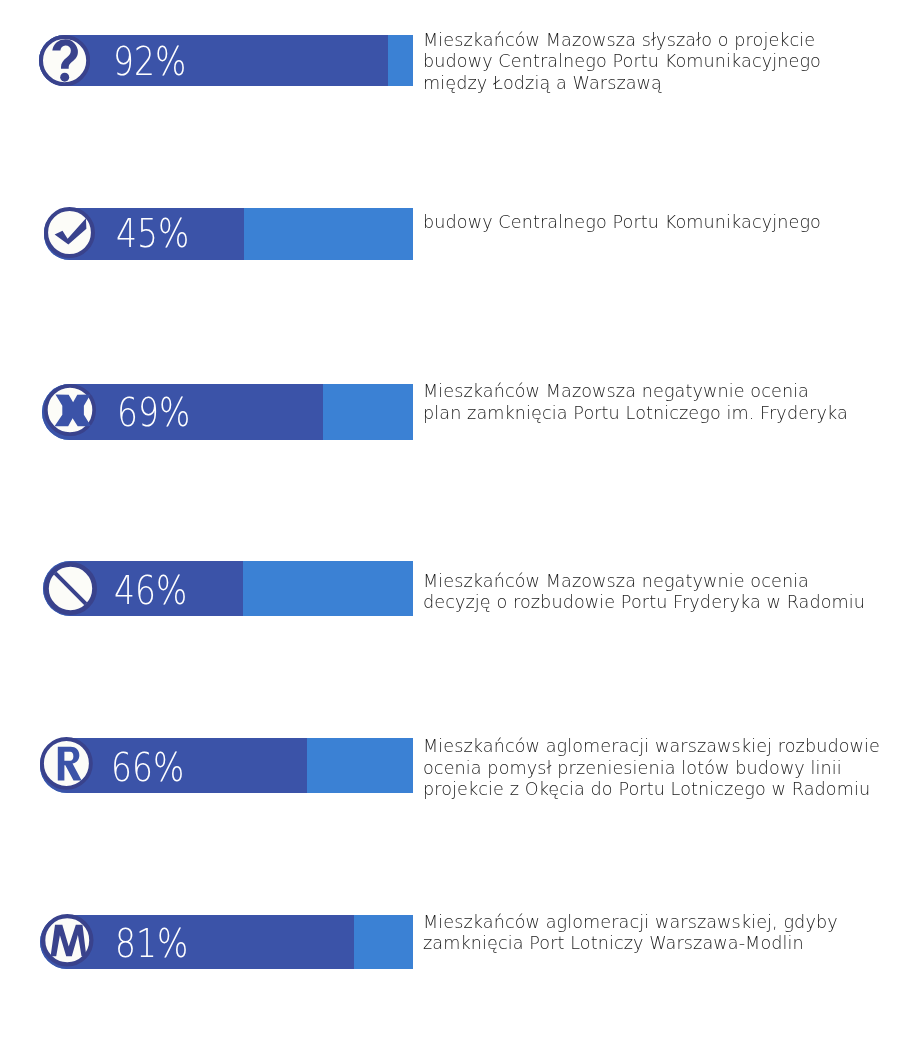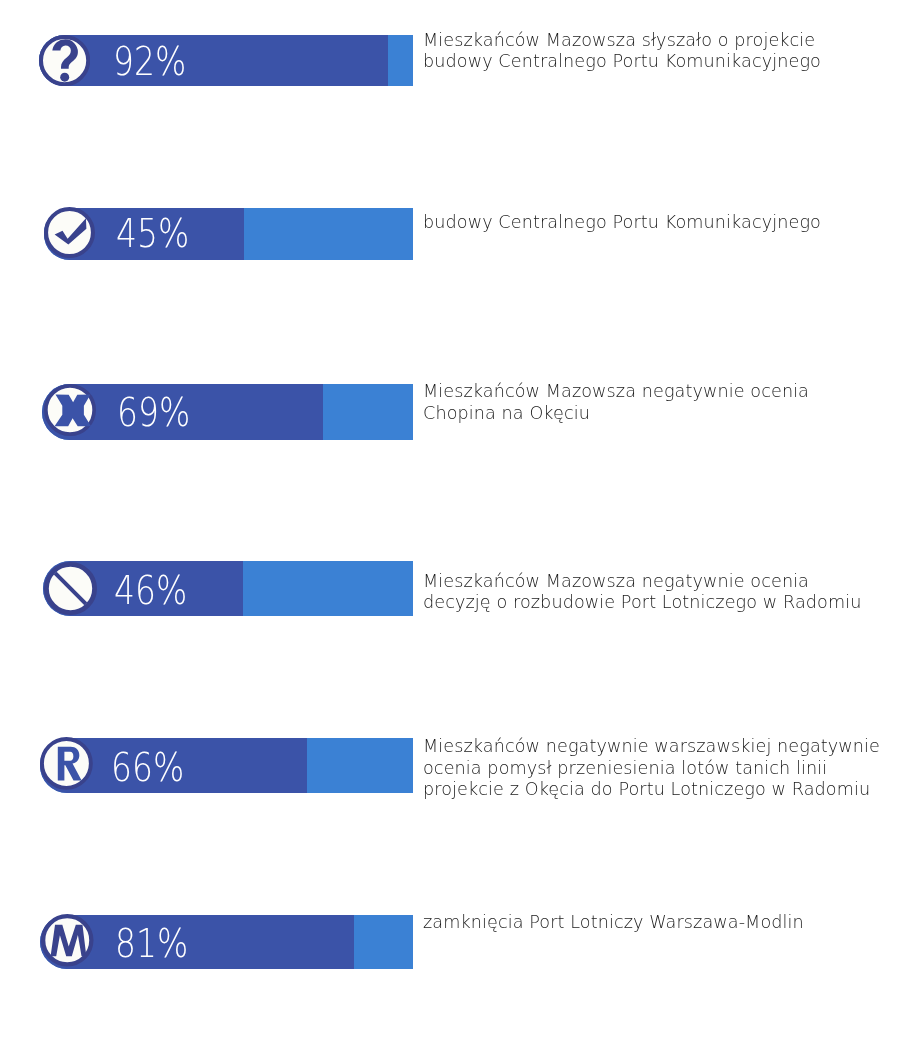--- a/index.html
+++ b/index.html
@@ -32,20 +32,21 @@
     <div class="icon" style="left:38.5px;top:34.8px;width:51.2px;height:51.2px">
       <svg viewBox="0 0 100 100" width="51.2" height="51.2">
           <circle cx="50" cy="50" r="46.1" fill="#FCFCF8" stroke="#39428C" stroke-width="7.8"></circle>
   <path d="M25.98 30.5 A25.1 25.1 0 0 1 76.0 33.0 C76.0 41.6 71.6 46.6 64.0 52.8 C59.3 56.6 58.0 59.6 58.0 63.8 L58.0 65.8 L43.0 65.8 L43.0 62.4 C43.0 55.2 46.8 50.0 54.8 43.6 C60.4 39.0 62.2 35.6 62.2 29.9 A10.2 10.2 0 0 0 41.82 30.5 Z" fill="#39428C"></path>
   <circle cx="50.2" cy="82.4" r="8.8" fill="#39428C"></circle>
         </svg>
     </div>
     <div class="caption" style="left:423px;top:29.9px;line-height:21.5px">
       <div class="ln">Mieszkańców Mazowsza słyszało o projekcie</div>
         <div class="ln">budowy Centralnego Portu Komunikacyjnego</div>
+        <div class="ln">między Łodzią a Warszawą</div>
     </div>
   </div>
   <div class="row">
     <div class="bar" style="left:43.7px;top:208.4px;width:369.3px;height:51.4px;
                 border-radius:25.7px 0 0 25.7px;background:#3B81D4">
       <div class="bar-fill" style="width:199.89999999999998px;background:#3B53A8"></div>
     </div>
     <div class="pct" style="left:116.3px;top:214.3px">45%</div>
     <div class="icon" style="left:43.9px;top:206.8px;width:51px;height:51px">
       <svg viewBox="0 0 100 100" width="51" height="51">
@@ -64,67 +65,68 @@
     </div>
     <div class="pct" style="left:117.3px;top:393.3px">69%</div>
     <div class="icon" style="left:44.2px;top:384.2px;width:52px;height:52px">
       <svg viewBox="0 0 100 100" width="52" height="52">
           <circle cx="50" cy="50" r="46.45" fill="#FCFCF8" stroke="#39428C" stroke-width="7.1"></circle>
   <path d="M22.1 20.2 L47.5 20.8 L56.0 35.2 L64.0 20.8 L89.4 20.2 L76.7 41.7 L76.7 59.2 L90.4 81.3 L64.8 81.3 L55.0 65.8 L46.5 81.3 L20.2 81.3 L35.2 59.2 L35.2 41.7 Z" fill="#3B53A8"></path>
         </svg>
     </div>
     <div class="caption" style="left:423px;top:381.4px;line-height:21.5px">
       <div class="ln">Mieszkańców Mazowsza negatywnie ocenia</div>
-        <div class="ln">Chopina na Okęciu</div>
+        <div class="ln">plan zamknięcia Portu Lotniczego im. Fryderyka</div>
     </div>
   </div>
   <div class="row">
     <div class="bar" style="left:43.199999999999996px;top:561.3px;width:369.8px;height:54.8px;
                 border-radius:27.4px 0 0 27.4px;background:#3B81D4">
       <div class="bar-fill" style="width:199.9px;background:#3B53A8"></div>
     </div>
     <div class="pct" style="left:113.8px;top:571.3px">46%</div>
     <div class="icon" style="left:44.1px;top:562px;width:53px;height:53px">
       <svg viewBox="0 0 100 100" width="53" height="53">
           <circle cx="50" cy="50" r="45.45" fill="#FCFCF8" stroke="#39428C" stroke-width="9.1"></circle>
   <line x1="21.1" y1="21.1" x2="78.9" y2="78.9" stroke="#39428C" stroke-width="7.6"></line>
         </svg>
     </div>
     <div class="caption" style="left:423px;top:570.7px;line-height:21.5px">
       <div class="ln">Mieszkańców Mazowsza negatywnie ocenia</div>
-        <div class="ln">decyzję o rozbudowie Port Lotniczego w Radomiu</div>
+        <div class="ln">decyzję o rozbudowie Portu Fryderyka w Radomiu</div>
     </div>
   </div>
   <div class="row">
     <div class="bar" style="left:39.54999999999999px;top:738.3px;width:373.45px;height:54.3px;
                 border-radius:27.15px 0 0 27.15px;background:#3B81D4">
       <div class="bar-fill" style="width:267.95px;background:#3B53A8"></div>
     </div>
     <div class="pct" style="left:111.3px;top:747.8px">66%</div>
     <div class="icon" style="left:40.3px;top:737.2px;width:52.8px;height:52.8px">
       <svg viewBox="0 0 100 100" width="52.8" height="52.8">
           <circle cx="50" cy="50" r="46.3" fill="#FCFCF8" stroke="#39428C" stroke-width="7.4"></circle>
   <path d="M33.7 18.4 L58.0 18.4 C68.0 18.4 74.5 24.5 74.5 34.2 C74.5 42.8 69.8 48.8 61.6 50.4 L78.8 82.2 L63.5 82.2 L48.0 53.5 L46.2 53.5 L46.2 82.2 L33.7 82.2 Z M46.2 28.0 L46.2 45.0 L57.0 45.0 C61.0 45.0 63.2 42.0 63.2 36.5 C63.2 31.0 61.0 28.0 57.0 28.0 Z" fill="#3B53A8"></path>
         </svg>
     </div>
     <div class="caption" style="left:423px;top:736.3px;line-height:21.5px">
-      <div class="ln">Mieszkańców negatywnie warszawskiej negatywnie</div>
-        <div class="ln">ocenia pomysł przeniesienia lotów tanich linii</div>
+      <div class="ln">Mieszkańców aglomeracji warszawskiej rozbudowie</div>
+        <div class="ln">ocenia pomysł przeniesienia lotów budowy linii</div>
         <div class="ln">projekcie z Okęcia do Portu Lotniczego w Radomiu</div>
     </div>
   </div>
   <div class="row">
     <div class="bar" style="left:40.25px;top:915.3px;width:372.75px;height:54px;
                 border-radius:27px 0 0 27px;background:#3B81D4">
       <div class="bar-fill" style="width:313.45px;background:#3B53A8"></div>
     </div>
     <div class="pct" style="left:115.3px;top:924.3px">81%</div>
     <div class="icon" style="left:41px;top:914.3px;width:52.5px;height:52.5px">
       <svg viewBox="0 0 100 100" width="52.5" height="52.5">
           <circle cx="50" cy="50" r="45.9" fill="#FCFCF8" stroke="#39428C" stroke-width="8.2"></circle>
   <path d="M26.7 20.4 L18.3 80.6 L29.0 80.6 L36.0 40.6 L48.0 80.6 L58.7 80.6 L70.3 39.8 L77.1 79.8 L86.3 79.8 L79.0 20.4 L66.3 20.4 L52.8 62.1 L40.6 20.4 Z" fill="#39428C"></path>
         </svg>
     </div>
     <div class="caption" style="left:423px;top:911.6px;line-height:21.5px">
+      <div class="ln">Mieszkańców aglomeracji warszawskiej, gdyby</div>
         <div class="ln">zamknięcia Port Lotniczy Warszawa-Modlin</div>
     </div>
   </div>
   </div>
 
 </body></html>

